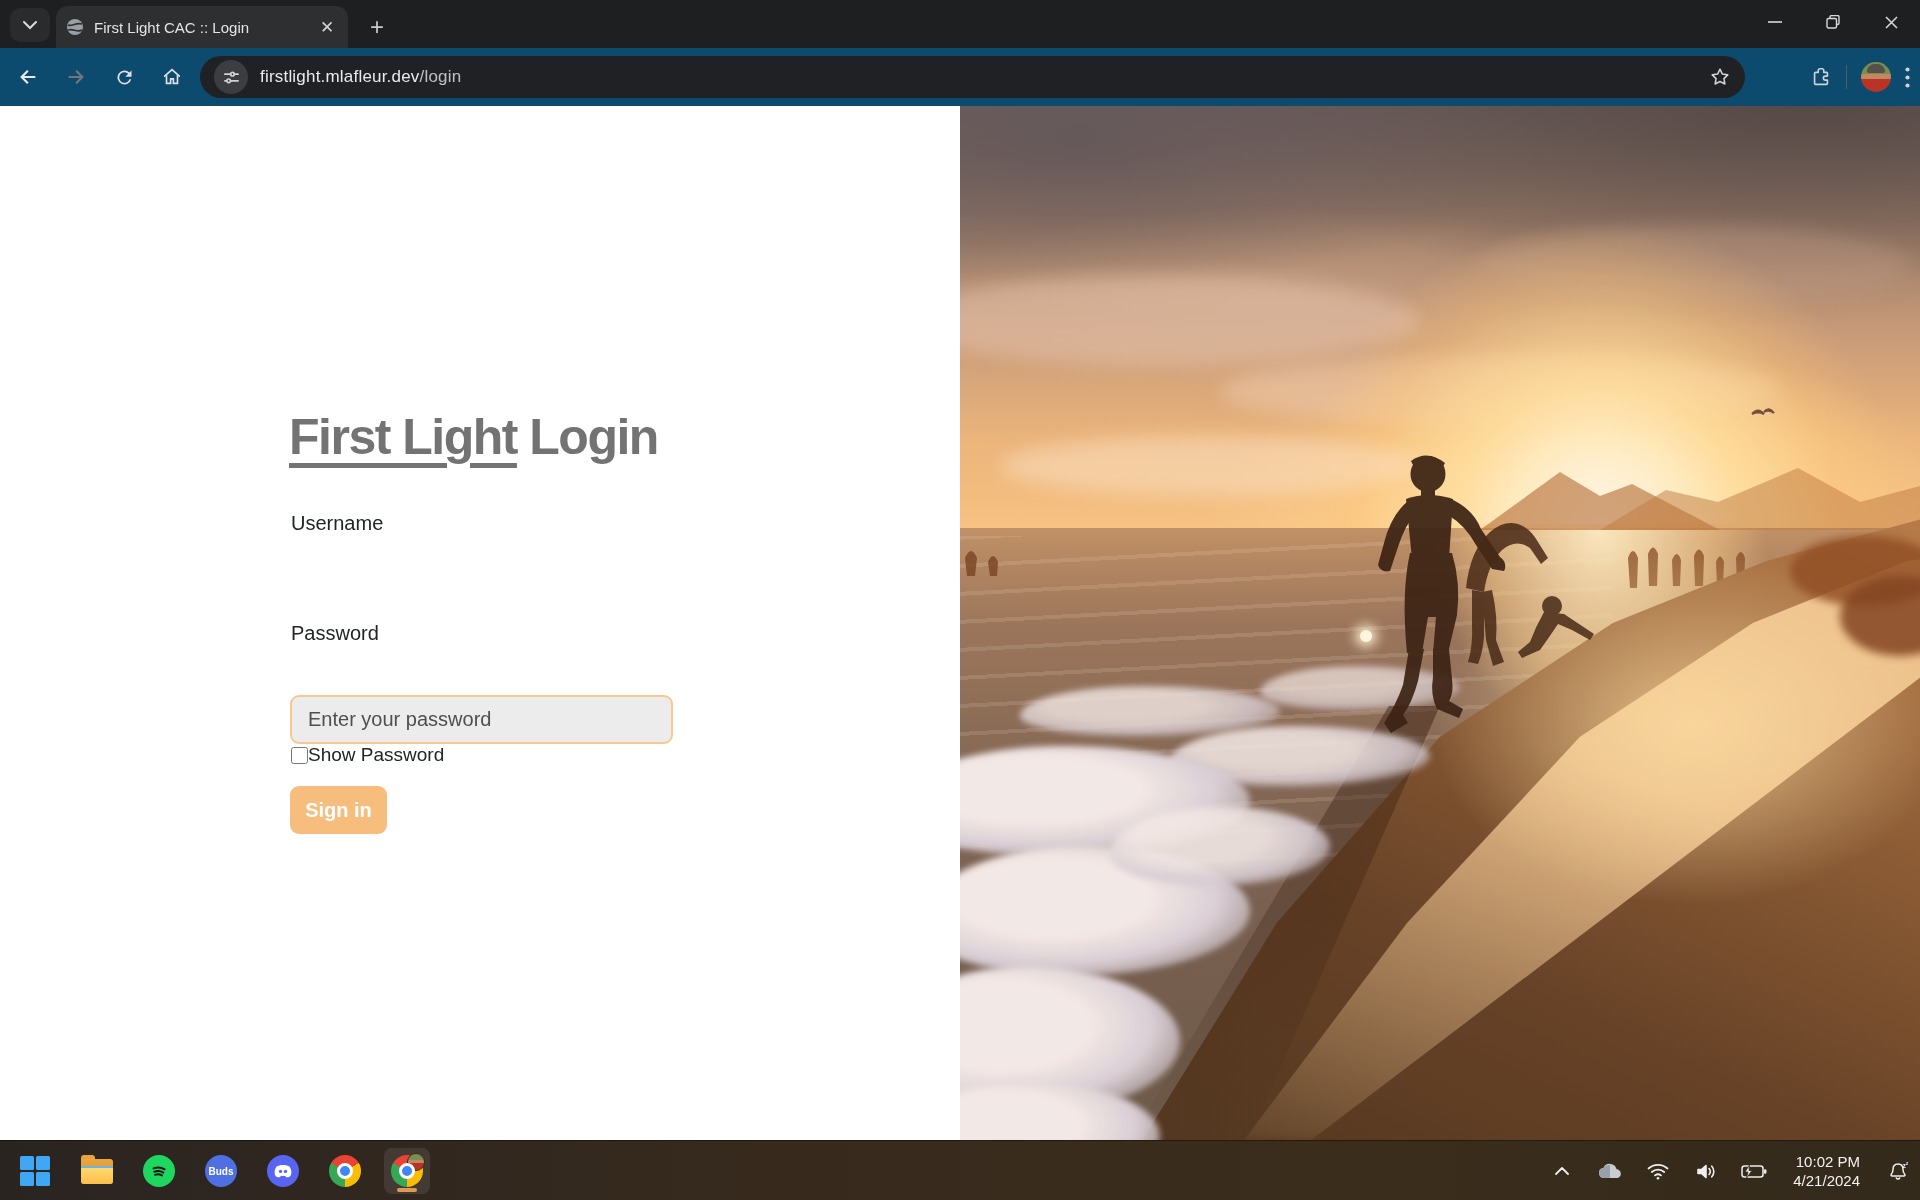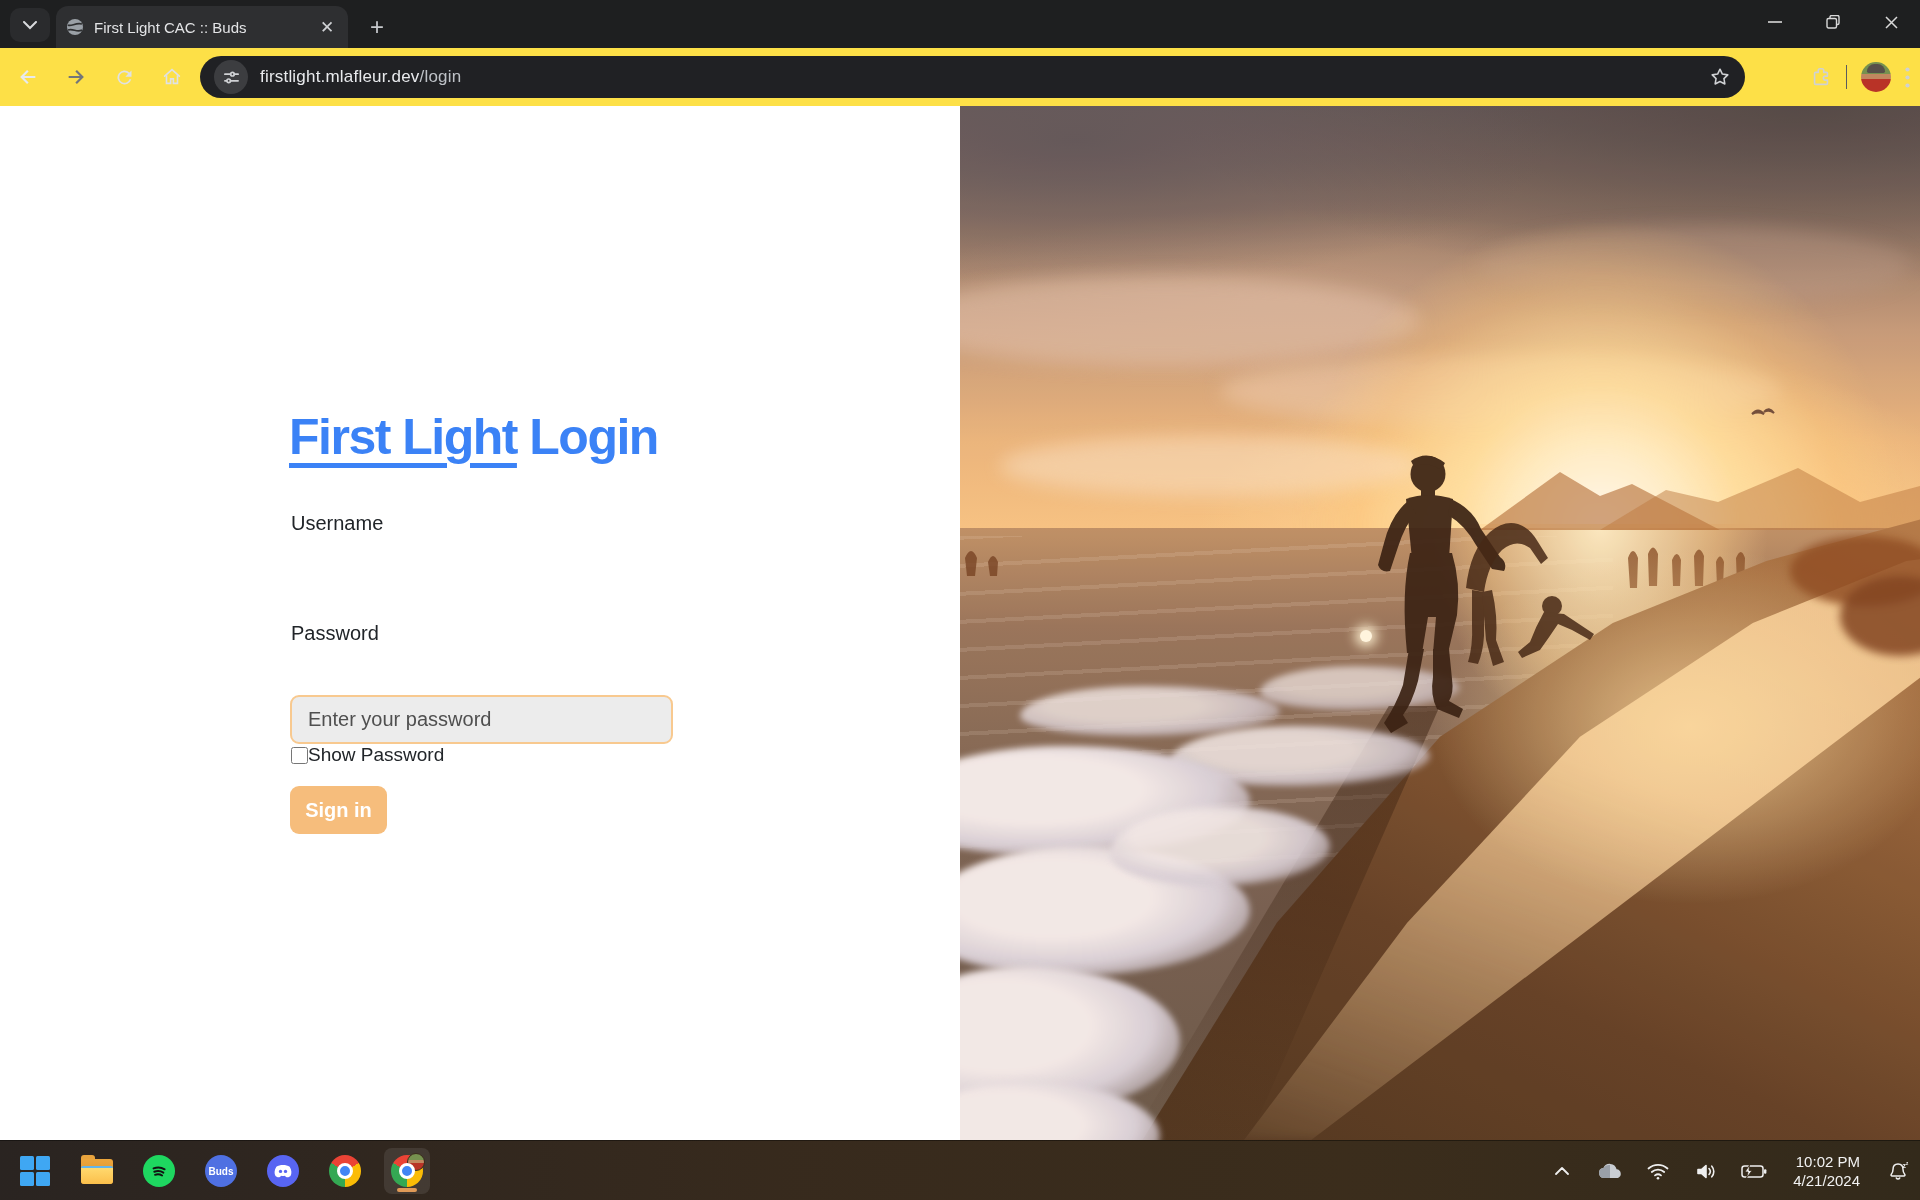--- a/index.html
+++ b/index.html
@@ -14,42 +14,42 @@
   .tab { position:absolute; left:56px; top:6px; width:292px; height:42px; background:#2e2f31;
          border-radius:12px 12px 0 0; display:flex; align-items:center; padding:0 10px; gap:10px; }
   .tab-title { color:#e3e4e6; font-size:15px; white-space:nowrap; overflow:hidden; flex:1; }
   .tab-close { color:#cfd1d4; font-size:17px; width:22px; height:22px; border-radius:50%;
                display:flex; align-items:center; justify-content:center; }
   .newtab { position:absolute; left:362px; top:12px; width:30px; height:30px; color:#c7c9cc;
             font-size:24px; display:flex; align-items:center; justify-content:center; border-radius:6px; }
   .wincontrols { position:absolute; right:0; top:0; height:44px; display:flex; }
   .winbtn { width:58px; height:44px; display:flex; align-items:center; justify-content:center; }
 
-  .toolbar { position:absolute; left:0; top:48px; width:1920px; height:58px; background:#fde047;
+  .toolbar { position:absolute; left:0; top:48px; width:1920px; height:58px; background:#0c4a6e;
              display:flex; align-items:center; }
   .navbtn { width:40px; height:40px; margin-left:8px; display:flex; align-items:center; justify-content:center;
             border-radius:50%; }
   .omnibox { position:absolute; left:200px; top:8px; width:1545px; height:42px; background:#202124;
              border-radius:21px; display:flex; align-items:center; padding:0 14px; }
   .tune-wrap { width:34px; height:34px; border-radius:50%; background:#3c3d40; display:flex;
                align-items:center; justify-content:center; margin-right:12px; }
   .url { font-size:17px; color:#e8eaed; letter-spacing:.2px; flex:1; }
   .url .path { color:#bdc1c6; }
   .right-tools { position:absolute; right:10px; top:8px; height:42px; display:flex; align-items:center; gap:14px; }
   .tool-sep { width:1px; height:24px; background:#5a5b5e; }
   .avatar { width:30px; height:30px; border-radius:50%; overflow:hidden; position:relative;
             background:linear-gradient(180deg,#76914f 0 40%,#c1875f 40% 58%,#b93327 58% 100%); }
   .avatar::before { content:""; position:absolute; left:6px; top:2px; width:18px; height:9px;
                     border-radius:9px 9px 2px 2px; background:#57504a; }
 
   
   .viewport { position:absolute; left:0; top:106px; width:1920px; height:1034px; background:#fff; overflow:hidden; }
   .login-panel { position:absolute; left:0; top:0; width:960px; height:1034px; background:#ffffff; }
   .login-heading { position:absolute; left:289px; top:302px; font-size:50px; font-weight:bold;
-                   letter-spacing:-1.5px; color:#3b82f6; white-space:nowrap; }
+                   letter-spacing:-1.5px; color:#737373; white-space:nowrap; }
   .login-heading .link { text-decoration:underline; text-decoration-thickness:5px; text-underline-offset:9px; }
   .fld-label { position:absolute; left:291px; font-size:20px; color:#212529;text-align:center; }
   .lbl-user { top:406px; } .lbl-pass { top:516px; }
   .txt-input { position:absolute; left:290px; width:383px; height:49px; background:#ececec;
                border:2px solid #f8c98f; border-radius:9px; padding:0 16px; font-size:20px; color:#222;
                font-family:"Liberation Sans",sans-serif; outline:none; }
   .txt-input::placeholder { color:#4f4f4f; opacity:1; }
   .in-user { top:437px; } .in-pass { top:547px;margin-top:42px; }
   .showpass-row { position:absolute; left:291px; top:638px; display:flex; align-items:center; gap:0; }
   .showpass-row input { width:17px; height:17px; }
@@ -152,21 +152,21 @@
     <div class="tab-search">
       <svg width="14" height="9" viewBox="0 0 14 9">
         <path d="M1 1l6 6 6-6" fill="none" stroke="#d8dadd" stroke-width="2" stroke-linecap="round"></path>
         </svg>
     </div>
     <div class="tab">
       <svg width="18" height="18" viewBox="0 0 18 18">
         <circle cx="9" cy="9" r="8" fill="#9aa0a6"></circle>
         <path d="M2 7c3 2 8-3 14-1M2 12c5-2 9 3 14 0" stroke="#2e2f31" stroke-width="1.6" fill="none"></path>
       </svg>
-      <span class="tab-title">First Light CAC :: Buds</span>
+      <span class="tab-title">First Light CAC :: Login</span>
       <div class="tab-close">✕</div>
     </div>
     <div class="newtab">+</div>
     <div class="wincontrols">
       <div class="winbtn">
         <svg width="14" height="2" viewBox="0 0 14 2">
             <path d="M0 1h14" stroke="#d9d9d9" stroke-width="1.6"></path>
           </svg>
         </div>
       <div class="winbtn">

